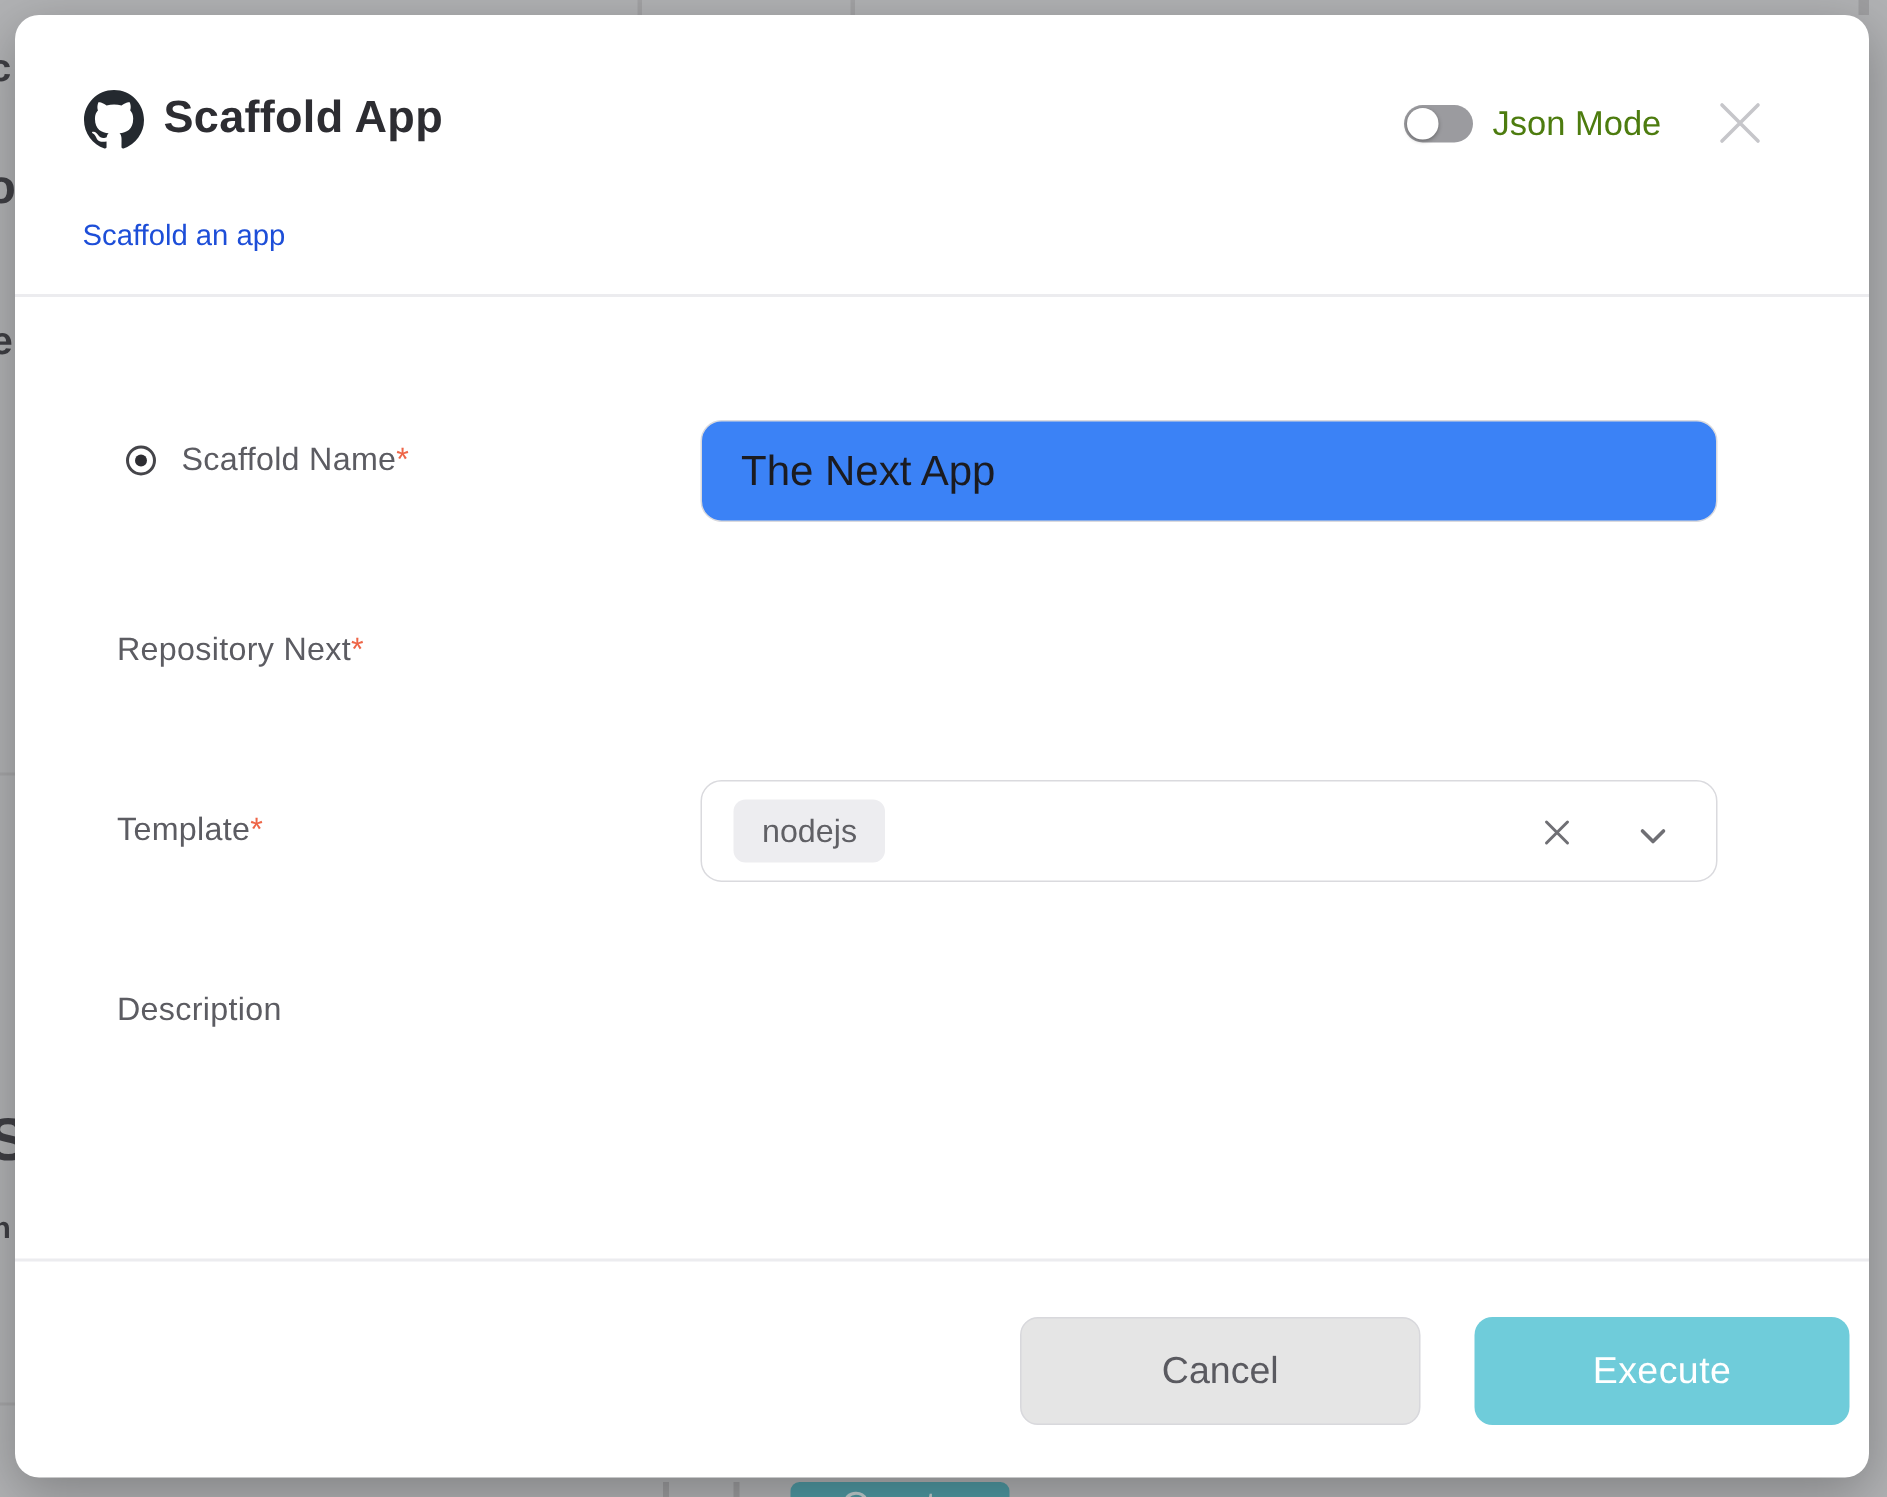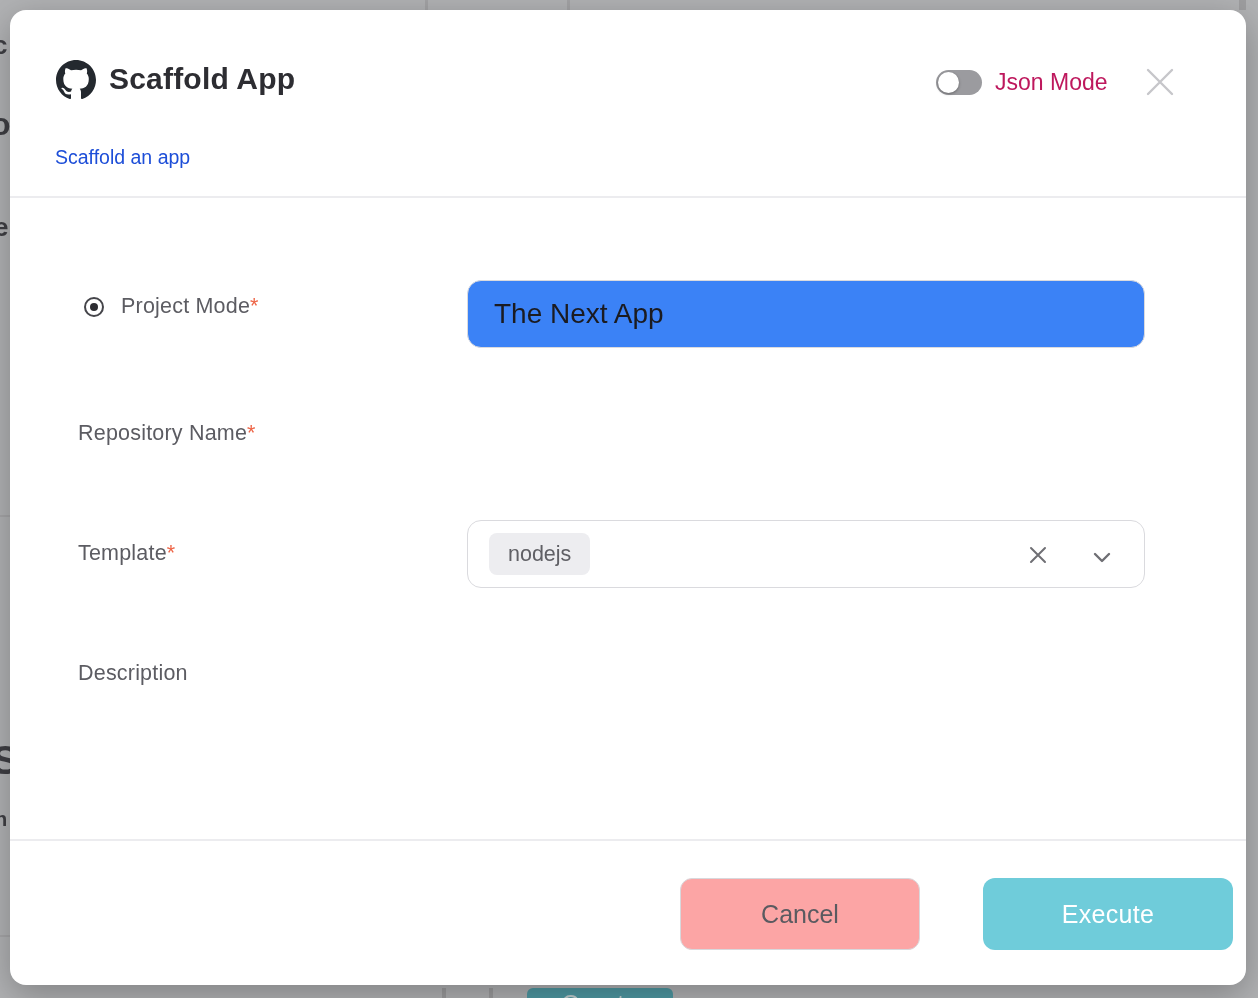--- a/index.html
+++ b/index.html
@@ -59,21 +59,21 @@
     position:absolute; left:926px; top:60px; width:46px; height:25px;
     background:#9b9b9f; border-radius:13px; cursor:pointer;
   }
   .toggle-knob {
     position:absolute; left:2px; top:2px; width:21px; height:21px;
     background:#ffffff; border-radius:50%;
     box-shadow:0 1px 3px rgba(0,0,0,.35);
   }
   .toggle-label {
     position:absolute; left:985px; top:59px;
-    font-size:23px; font-weight:500; color:#be185d;
+    font-size:23px; font-weight:500; color:#4d7c0f;
   }
   .close-btn { position:absolute; left:1133px; top:55px; width:34px; height:34px; cursor:pointer; }
 
   
   .field-label {
     position:absolute; left:68px;
     font-size:21.5px; font-weight:500; color:#5c5c62; letter-spacing:.2px;
   }
   .req { color:#ee6547; }
   .label-row1 { left:74px; top:284px; display:flex; align-items:center; gap:17px; }
@@ -109,21 +109,21 @@
   .select-chevron { position:absolute; right:28px; top:22px; width:28px; height:28px; cursor:pointer; }
 
   
   .btn {
     position:absolute; top:868px; height:72px; border-radius:12px;
     display:flex; align-items:center; justify-content:center;
     font-family:"Liberation Sans","DejaVu Sans",sans-serif;
     font-size:25px; font-weight:500; cursor:pointer;
   }
   .btn-cancel {
-    left:670px; width:240px; background:#fca5a5;
+    left:670px; width:267px; background:#e5e5e5;
     border:1.5px solid #d8d8dc; color:#5a5a60;
   }
   .btn-execute {
     left:957px; width:250px; background:#6fccda; border:none; color:#ffffff;
     letter-spacing:.3px;
     margin-left:16px;
   }
 </style>
 </head>
 <body>
@@ -160,26 +160,26 @@
     <path d="M5 5 L29 29 M29 5 L5 29" stroke="#c6c6ca" stroke-width="2.4" stroke-linecap="round" fill="none"></path>
   </svg>
 
   <p class="modal-subtitle">Scaffold an app</p>
   <div class="divider divider-header"></div>
 
   <div class="field-label label-row1">
     <span class="radio-icon">
         <span class="radio-dot"></span>
       </span>
-    <span><span>Project Mode</span><span class="req">*</span></span>
+    <span><span>Scaffold Name</span><span class="req">*</span></span>
   </div>
   <input class="text-input input-row1" type="text" readonly="" value="The Next App" style="">
 
   <div class="field-label label-row2">
-    <span>Repository Name</span><span class="req">*</span>
+    <span>Repository Next</span><span class="req">*</span>
   </div>
 
   <div class="field-label label-row3">
     <span>Template</span><span class="req">*</span>
   </div>
   <div class="select-box">
     <span class="select-tag">nodejs</span>
     <svg class="select-clear" viewBox="0 0 28 28">
       <path d="M7 7 L21 21 M21 7 L7 21" stroke="#6f6f74" stroke-width="2" stroke-linecap="round" fill="none"></path>
     </svg>

